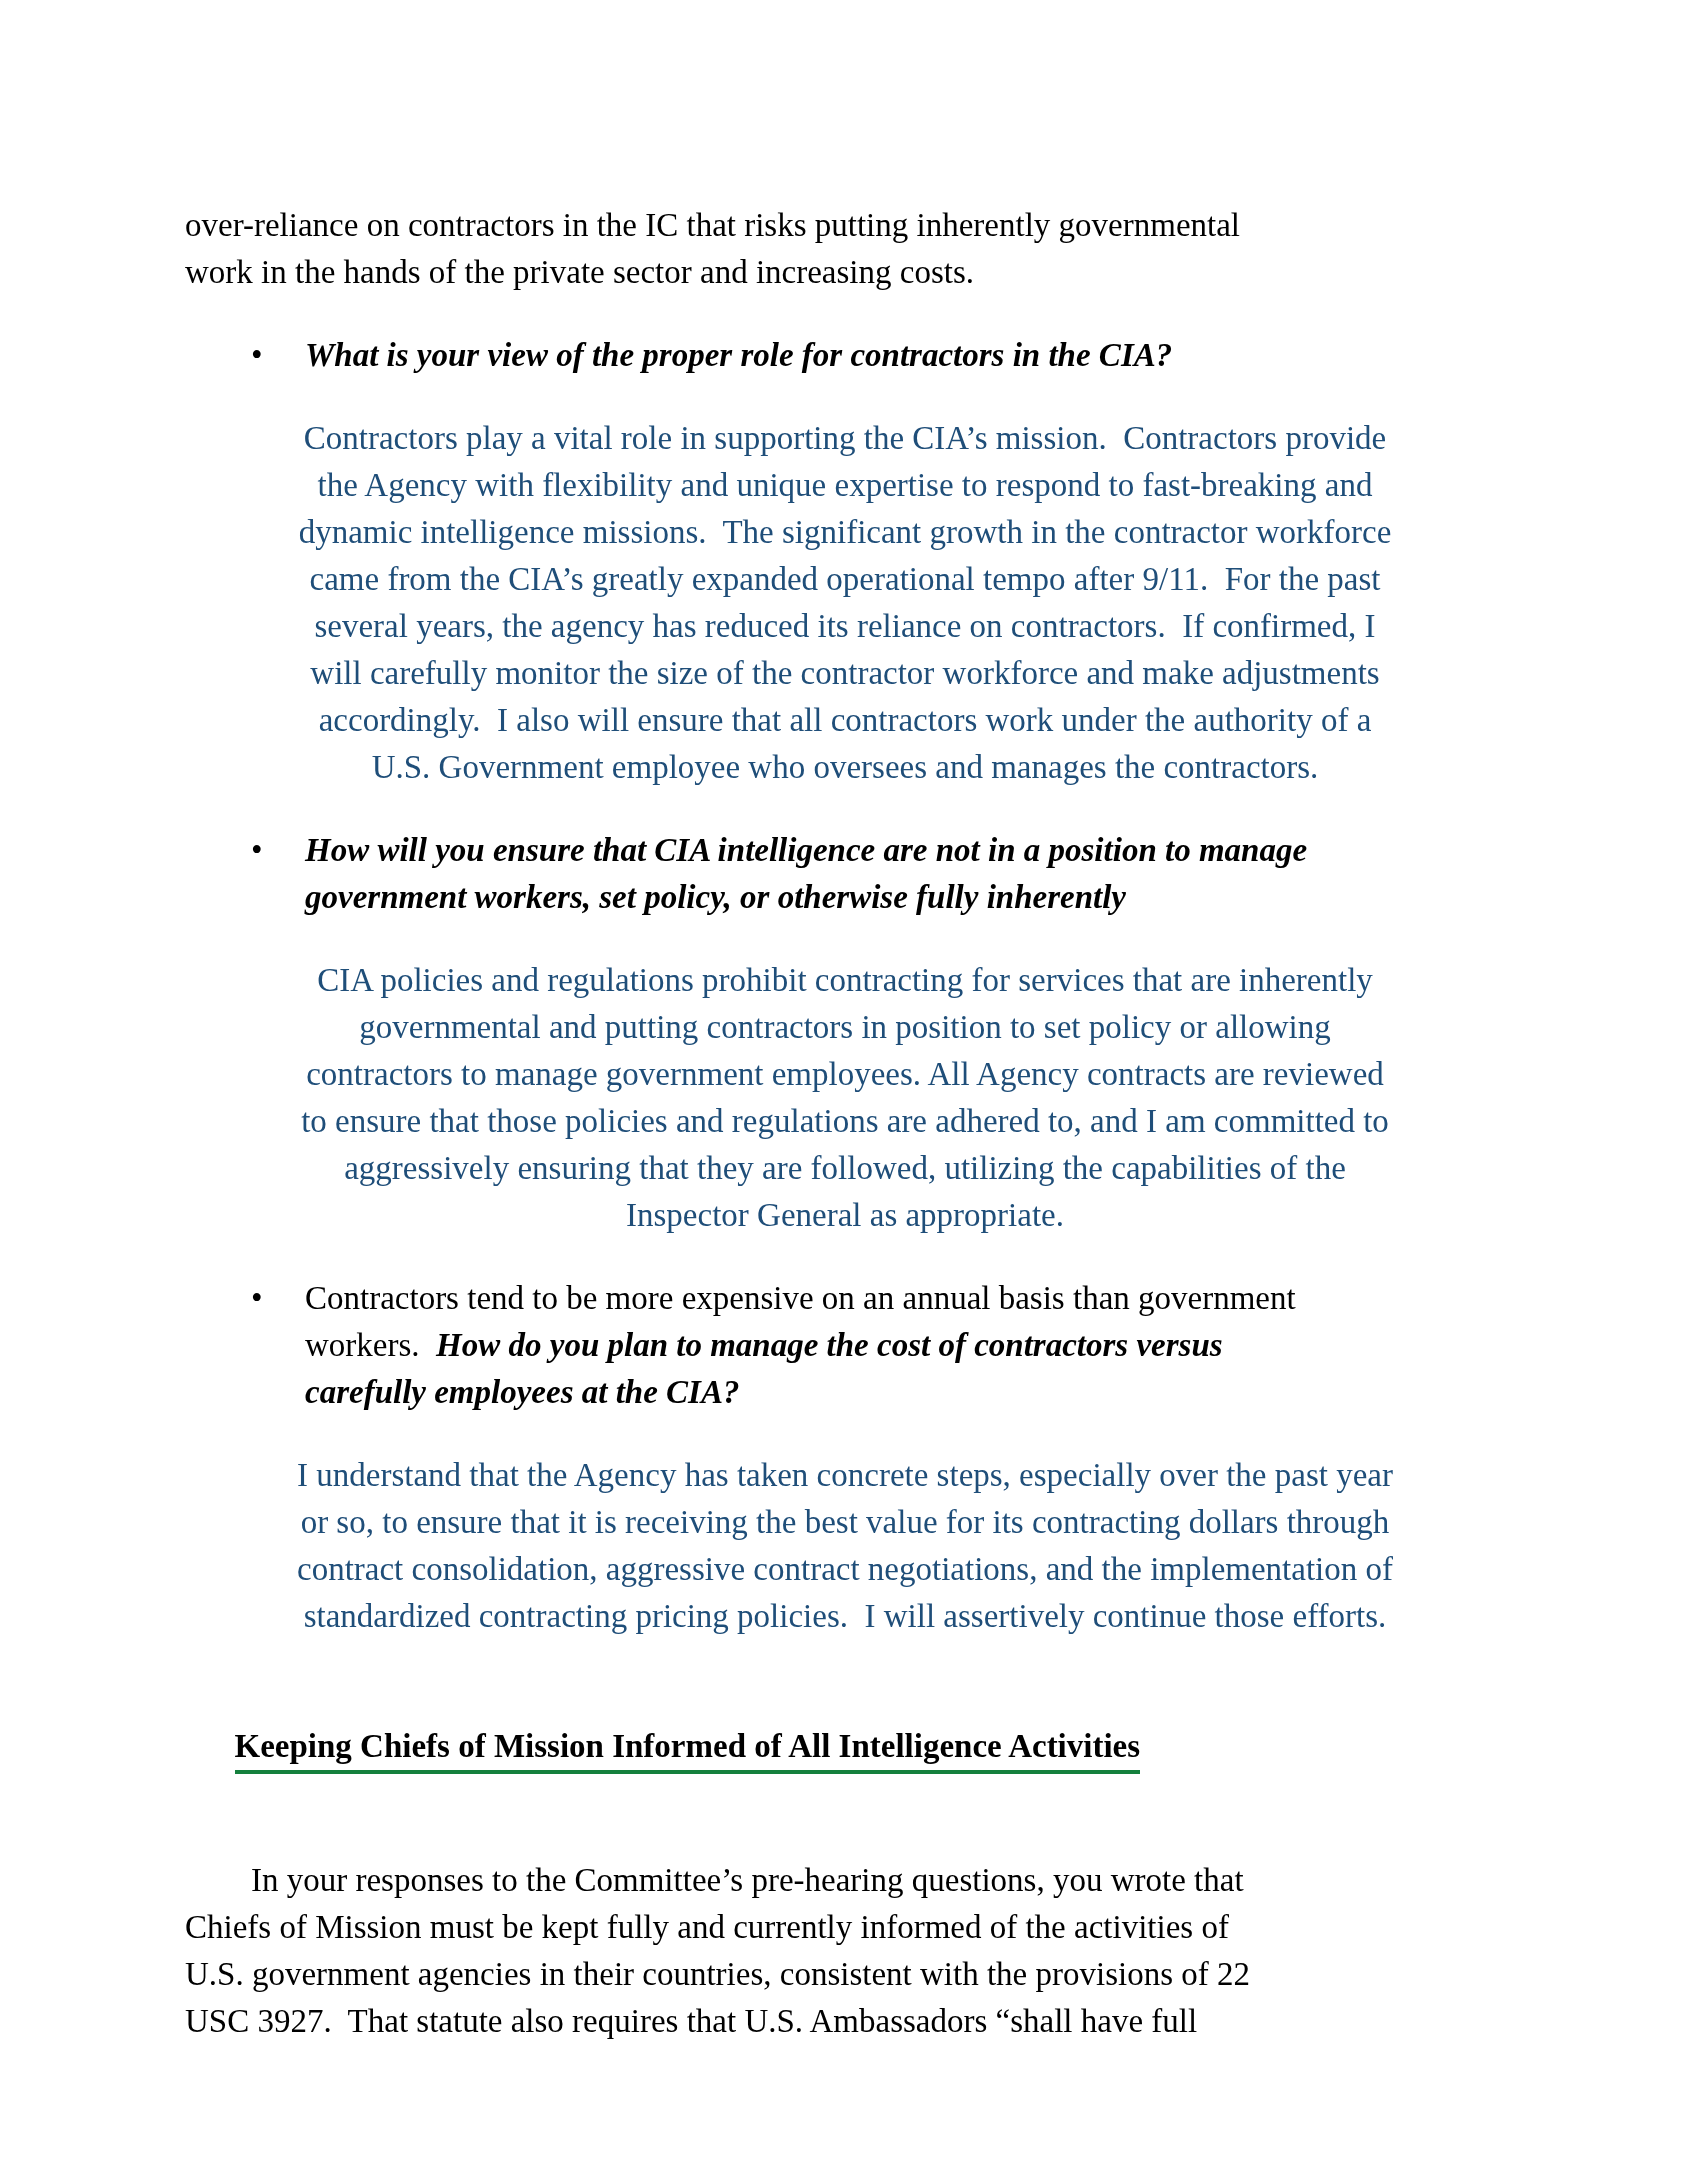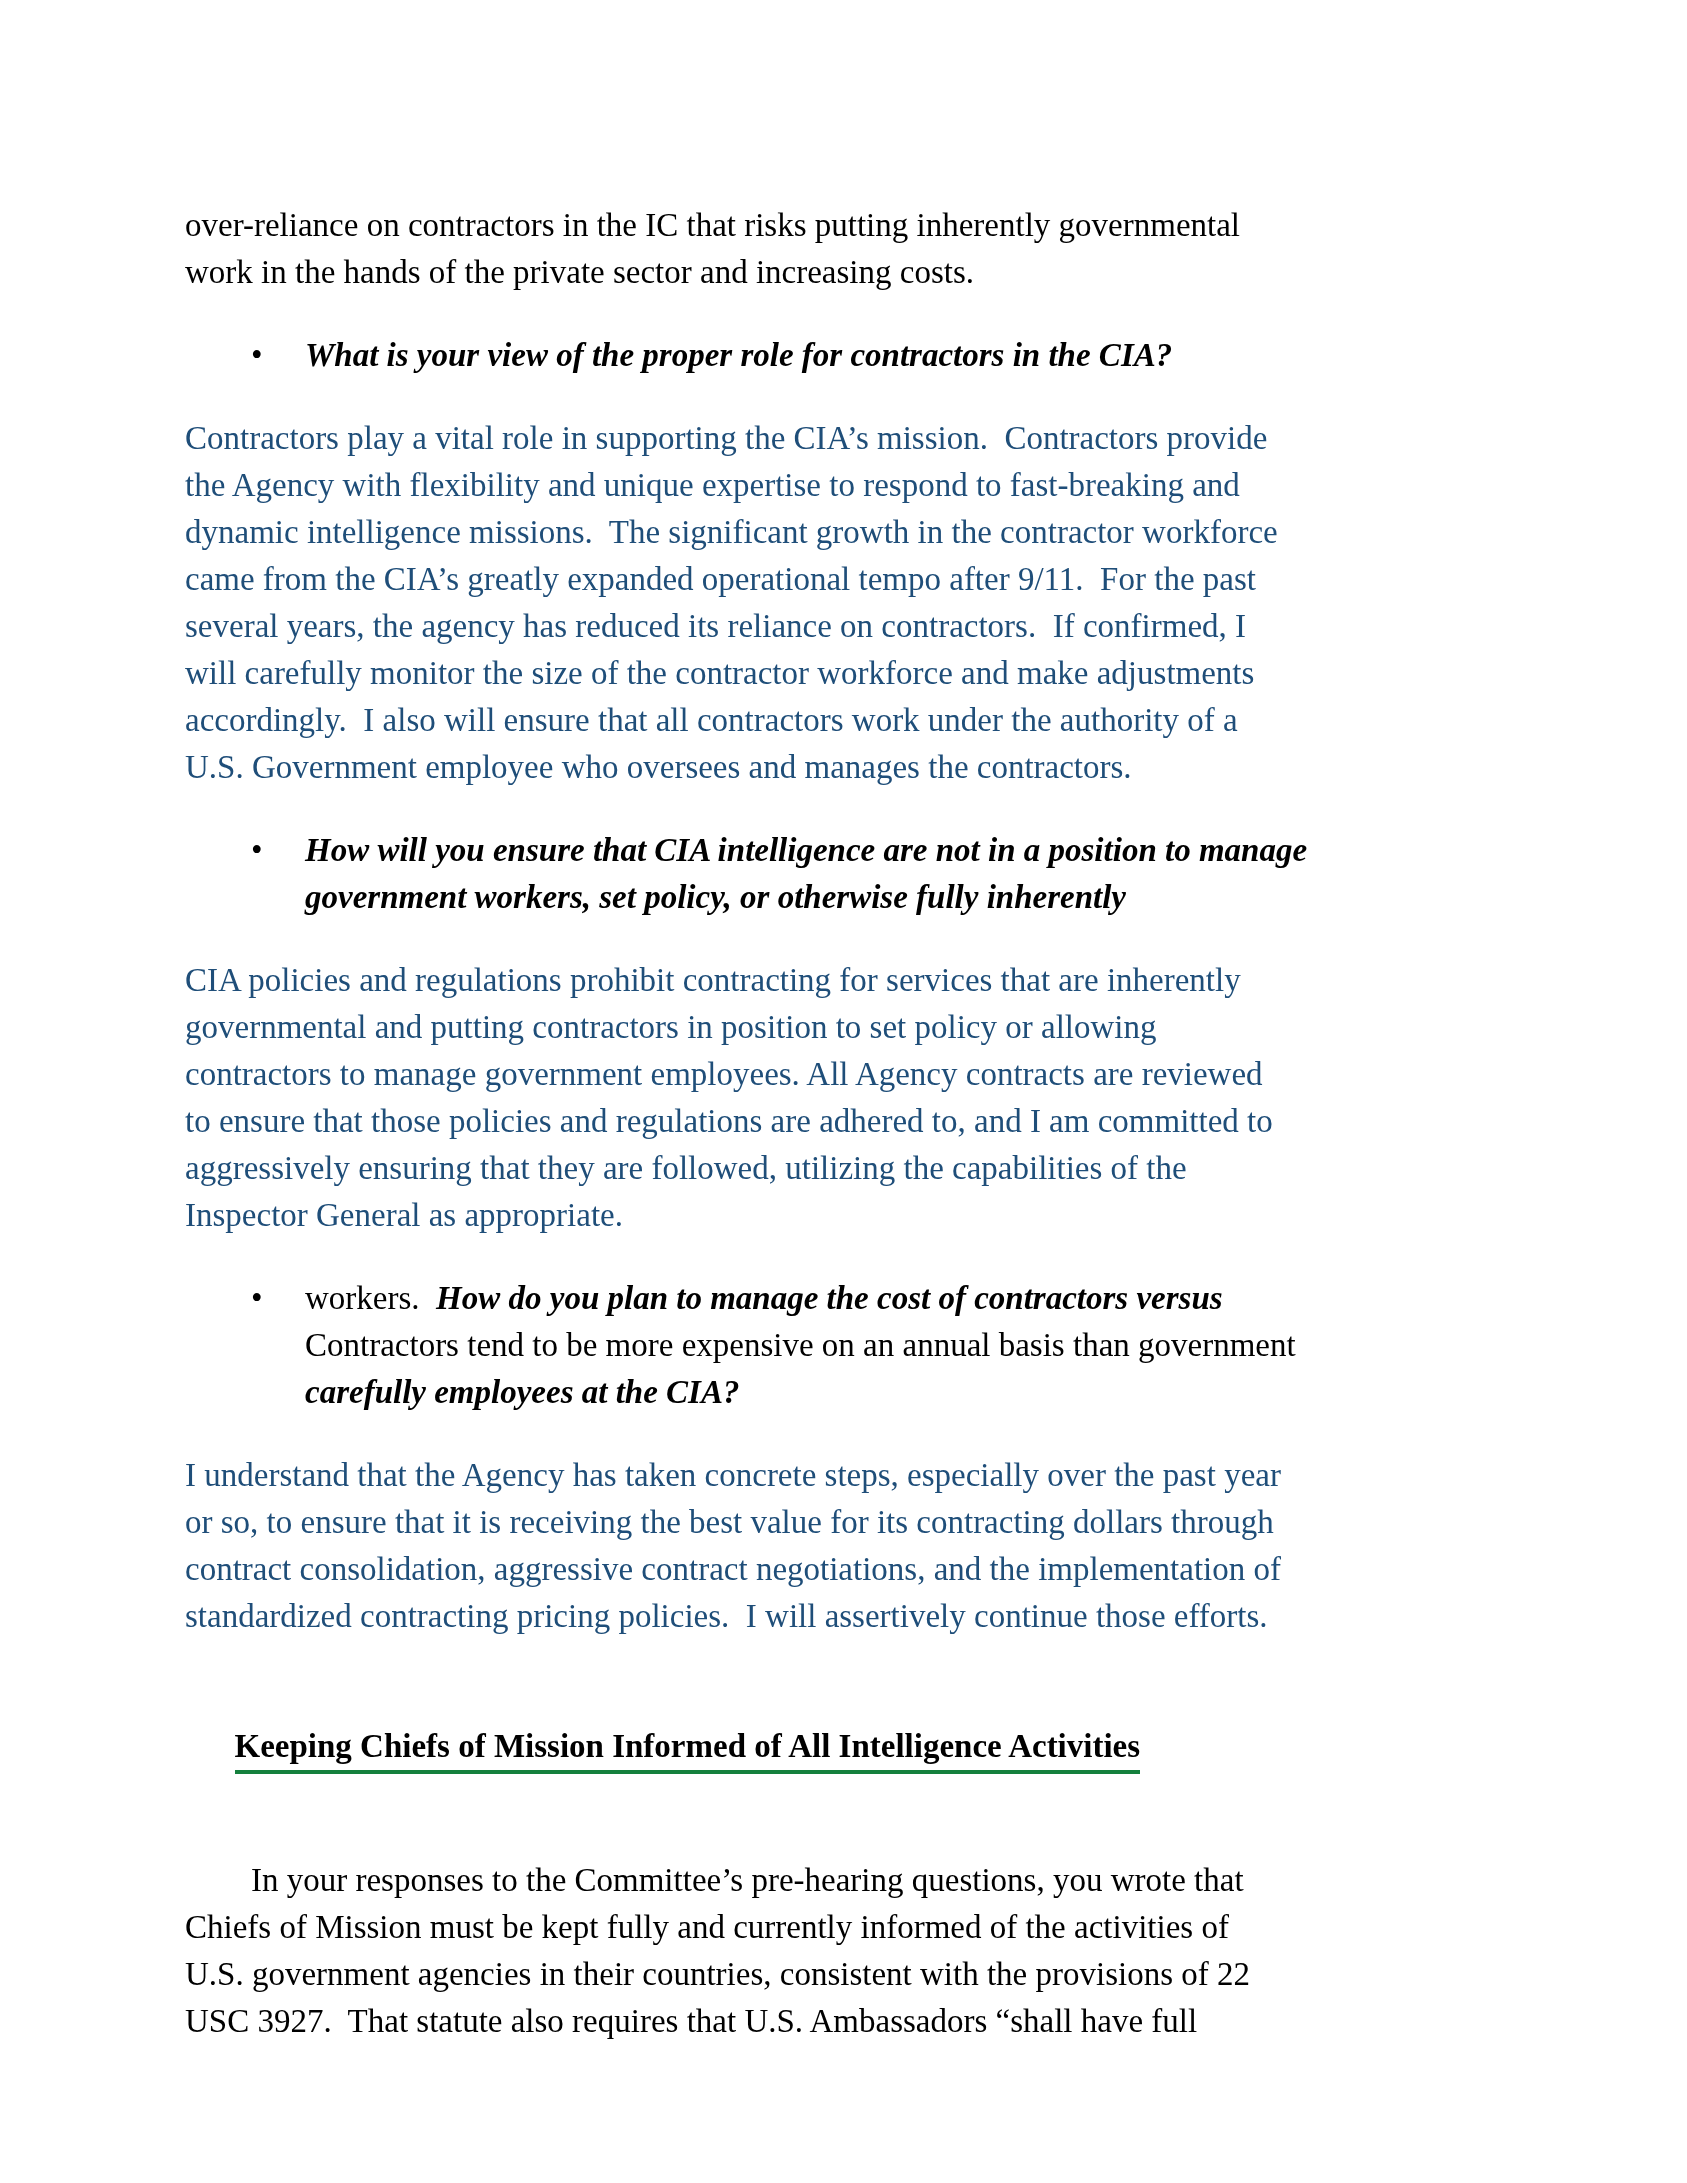--- a/index.html
+++ b/index.html
@@ -22,21 +22,21 @@
     position: absolute;
     top: 202px;
     left: 185px;
     width: 1320px;
   }
   .para {
     white-space: pre;
     margin: 0 0 36px 0;
   }
   .black { color: #000000; }
-  .blue  { color: #1F4E79; }
+  .blue  { color: #1F4E79; text-align: center; }
   .bullet-item {
     display: flex;
     margin: 0 0 36px 0;
     padding-left: 66px;
   }
   .bullet-marker {
     flex: 0 0 38px;
     width: 38px;
   }
   .bullet-text {
@@ -96,21 +96,21 @@
 
     <div class="para blue">CIA policies and regulations prohibit contracting for services that are inherently
 governmental and putting contractors in position to set policy or allowing
 contractors to manage government employees. All Agency contracts are reviewed
 to ensure that those policies and regulations are adhered to, and I am committed to
 aggressively ensuring that they are followed, utilizing the capabilities of the
 Inspector General as appropriate.</div>
 
     <div class="bullet-item">
       <span class="bullet-marker">•</span>
-      <div class="bullet-text"><div><span class="r">workers.  </span><span class="bi">How do you plan to manage the cost of contractors versus</span></div><div><span class="r">Contractors tend to be more expensive on an annual basis than government</span></div><div><span class="bi">carefully employees at the CIA?</span></div></div>
+      <div class="bullet-text"><div><span class="r">Contractors tend to be more expensive on an annual basis than government</span></div><div><span class="r">workers.  </span><span class="bi">How do you plan to manage the cost of contractors versus</span></div><div><span class="bi">carefully employees at the CIA?</span></div></div>
     </div>
 
     <div class="para blue">I understand that the Agency has taken concrete steps, especially over the past year
 or so, to ensure that it is receiving the best value for its contracting dollars through
 contract consolidation, aggressive contract negotiations, and the implementation of
 standardized contracting pricing policies.  I will assertively continue those efforts.</div>
 
     <div class="section-heading">
       <span class="underline">Keeping Chiefs of Mission Informed of All Intelligence Activities</span>
     </div>

